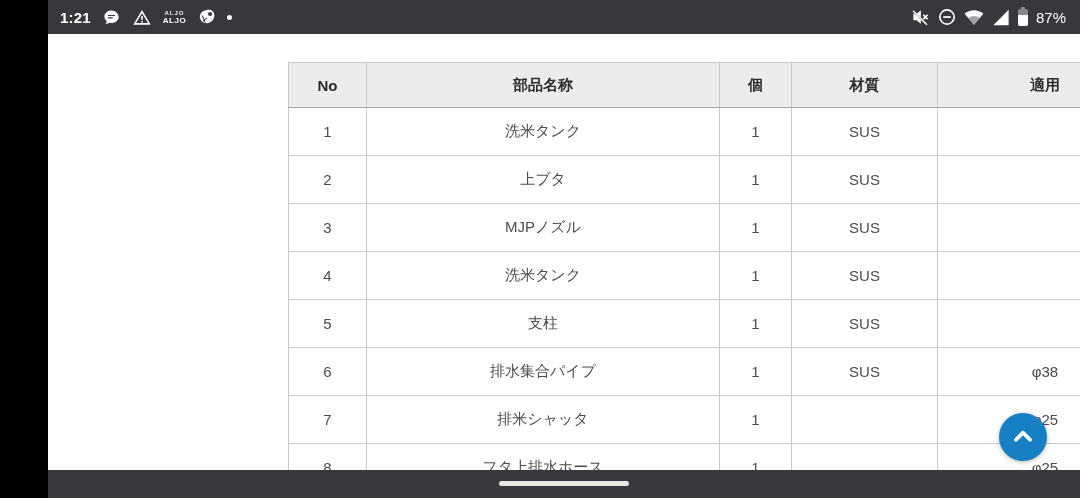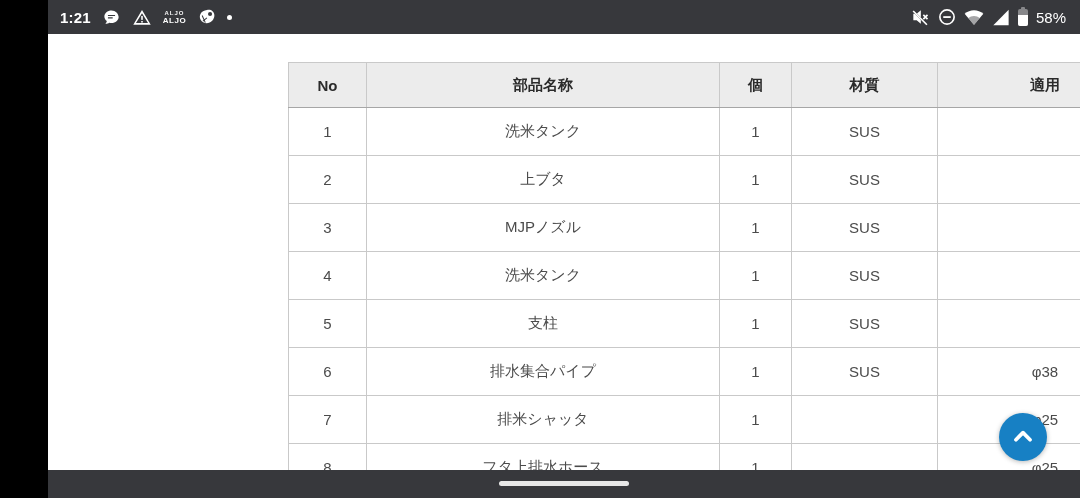--- a/index.html
+++ b/index.html
@@ -183,21 +183,21 @@
           </svg>
       </span>
       <span class="sb-ico">
         <svg width="18" height="17" viewBox="0 0 20 20">
             <path fill="#fff" d="M19 1v18H1L19 1z"></path>
           </svg>
       </span>
       <span class="battery">
           <span class="battery-fill"></span>
         </span>
-      <span class="sb-pct">58%</span>
+      <span class="sb-pct">87%</span>
     </div>
   </div>
 
   <div class="content">
     <table class="parts">
       <thead>
         <tr>
             <th class="colw0">No</th>
             <th class="colw1">部品名称</th>
             <th class="colw2">個</th>

